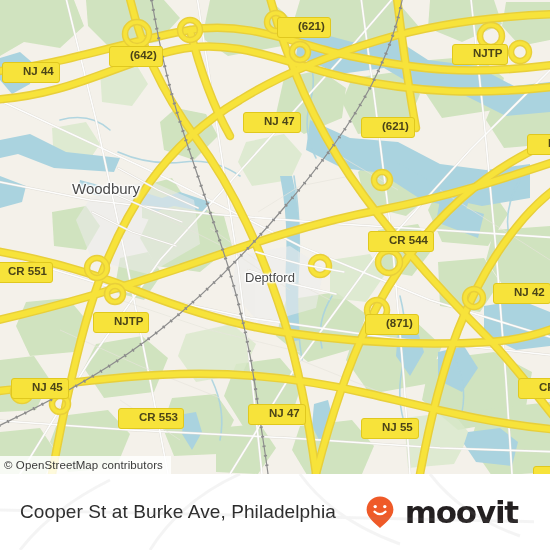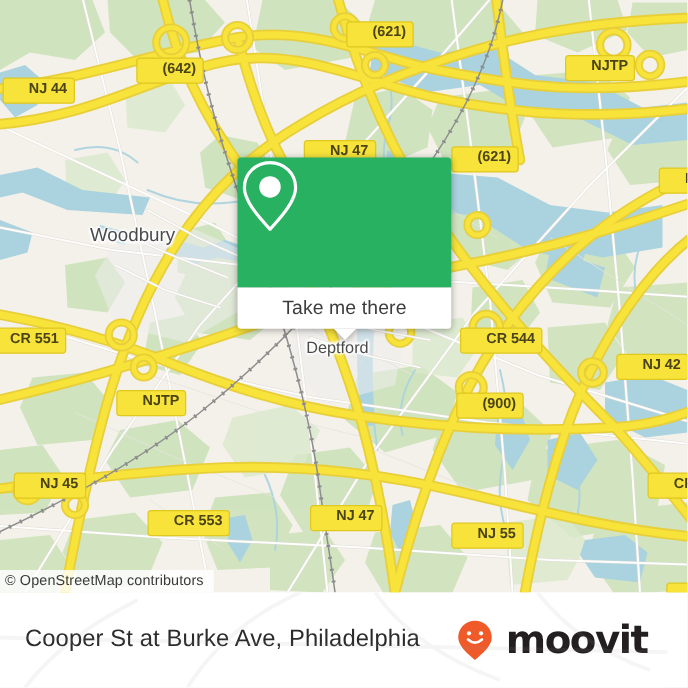--- a/index.html
+++ b/index.html
@@ -336,44 +336,32 @@
     <div class="place" style="left:72px;top:180px;">Woodbury</div>
     <div class="place small" style="left:245px;top:270px;">Deptford</div>
 
     <div class="shield" style="left:2px;top:62px;">NJ 44</div>
     <div class="shield" style="left:109px;top:46px;text-align:right;">(642)</div>
     <div class="shield" style="left:277px;top:17px;">(621)</div>
     <div class="shield" style="left:452px;top:44px;">NJTP</div>
     <div class="shield" style="left:243px;top:112px;">NJ 47</div>
     <div class="shield" style="left:361px;top:117px;">(621)</div>
     <div class="shield" style="left:527px;top:134px;">NJ 41</div>
-    <div class="shield" style="left:368px;top:231px;margin-top:31px;">CR 544</div>
+    <div class="shield" style="left:368px;top:231px;">CR 544</div>
     <div class="shield" style="left:-13px;top:262px;">CR 551</div>
     <div class="shield" style="left:493px;top:283px;">NJ 42</div>
     <div class="shield" style="left:93px;top:312px;">NJTP</div>
-    <div class="shield" style="left:365px;top:314px;">(900)</div>
+    <div class="shield" style="left:365px;top:314px;">(871)</div>
     <div class="shield" style="left:11px;top:378px;">NJ 45</div>
     <div class="shield" style="left:518px;top:378px;">CR 70</div>
     <div class="shield" style="left:118px;top:408px;">CR 553</div>
     <div class="shield" style="left:248px;top:404px;">NJ 47</div>
     <div class="shield" style="left:361px;top:418px;">NJ 55</div>
     <div class="shield" style="left:533px;top:466px;">(6</div>
 
-    <div id="popup">
-      <div class="card-top">
-        <svg width="52" height="60" viewBox="0 0 52 60">
-          <path d="M26 4 C14.5 4 5.5 13 5.5 24.2 C5.5 36 20 50.5 26 57.5 C32 50.5 46.5 36 46.5 24.2 C46.5 13 37.5 4 26 4 Z" fill="none" stroke="#ffffff" stroke-width="2.6" stroke-linejoin="round"></path>
-          <circle cx="26" cy="23.5" r="8.6" fill="#ffffff"></circle>
-        </svg>
-      </div>
-      <div class="card-bottom">
-        <span class="cta">Take me there</span>
-      </div>
-      <div class="tail"></div>
-    </div>
 
     <div class="attribution">© OpenStreetMap contributors</div>
   </div>
 
   <div id="footer">
     <svg class="bleed" width="550" height="76" viewBox="0 0 550 76">
       <g stroke="#9a9a9a" fill="none" stroke-width="3">
         <path d="M20,76 C40,50 70,26 110,6"></path>
         <path d="M150,76 C170,44 200,18 240,0"></path>
         <path d="M300,0 C320,28 350,52 400,70"></path>

